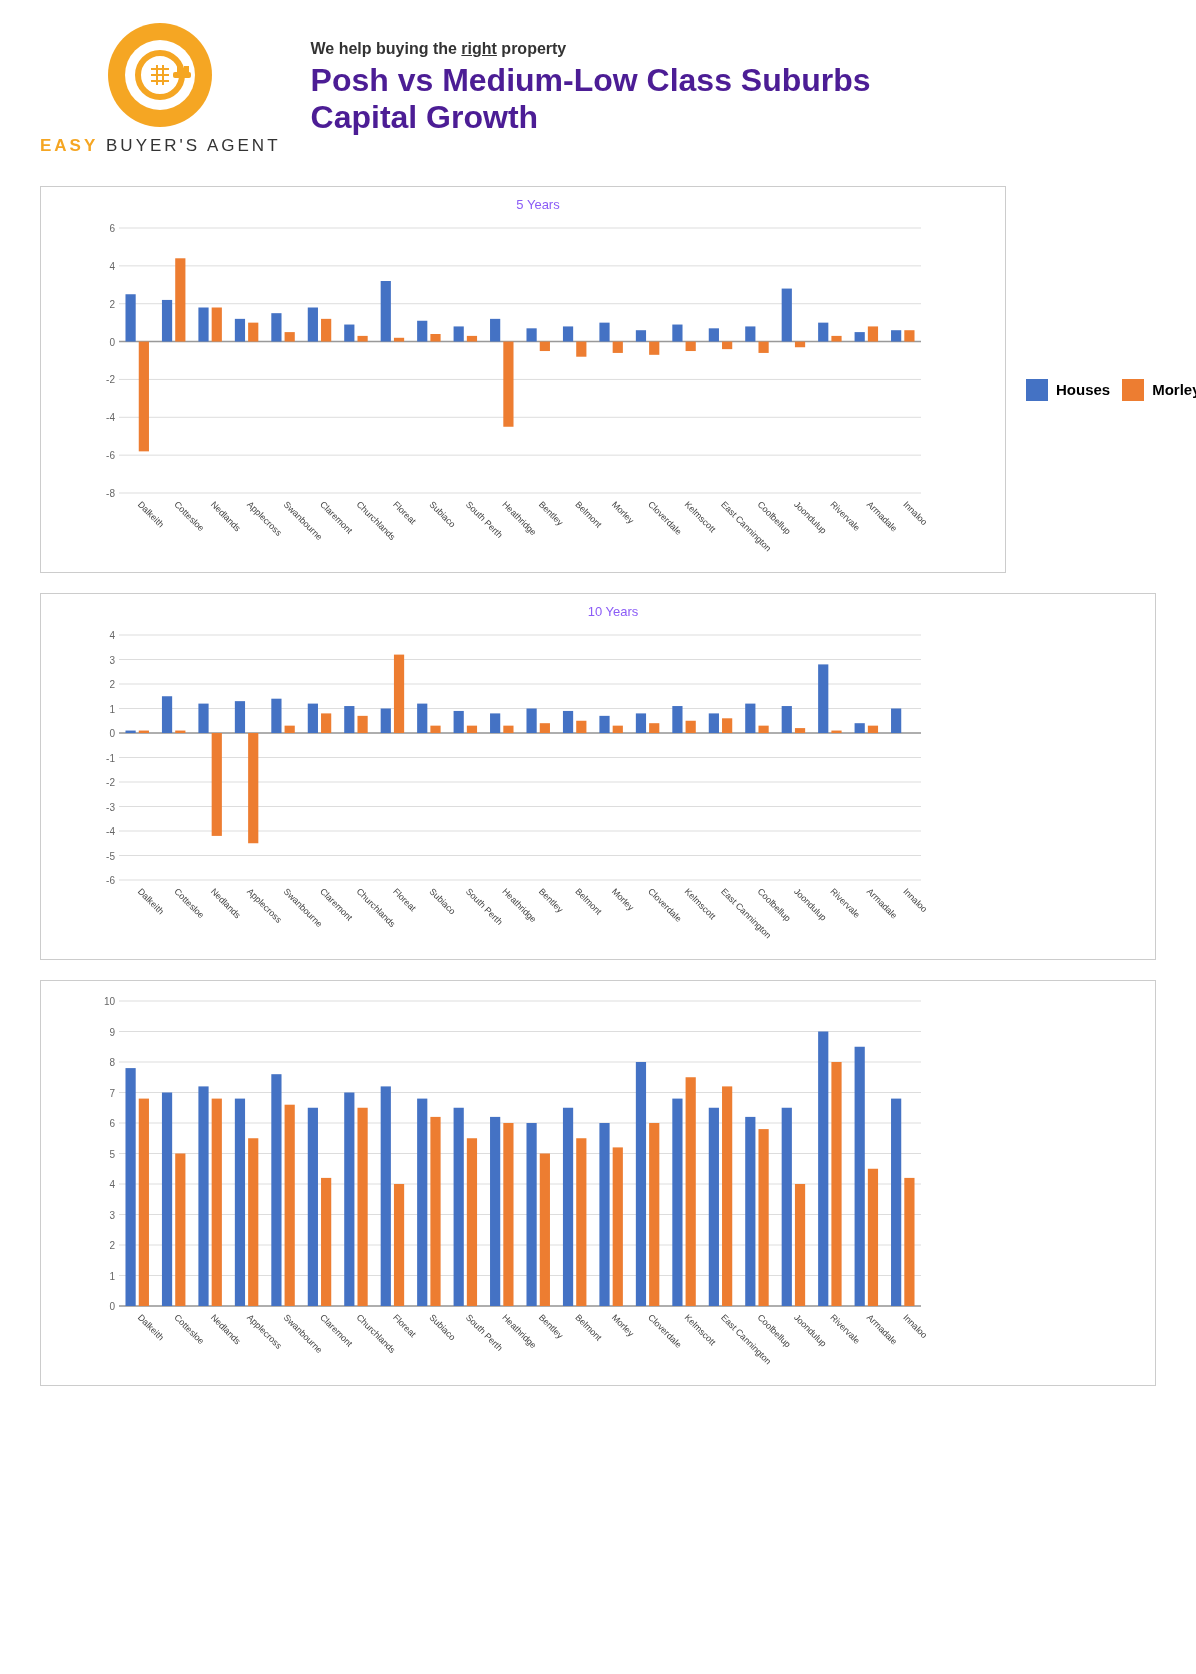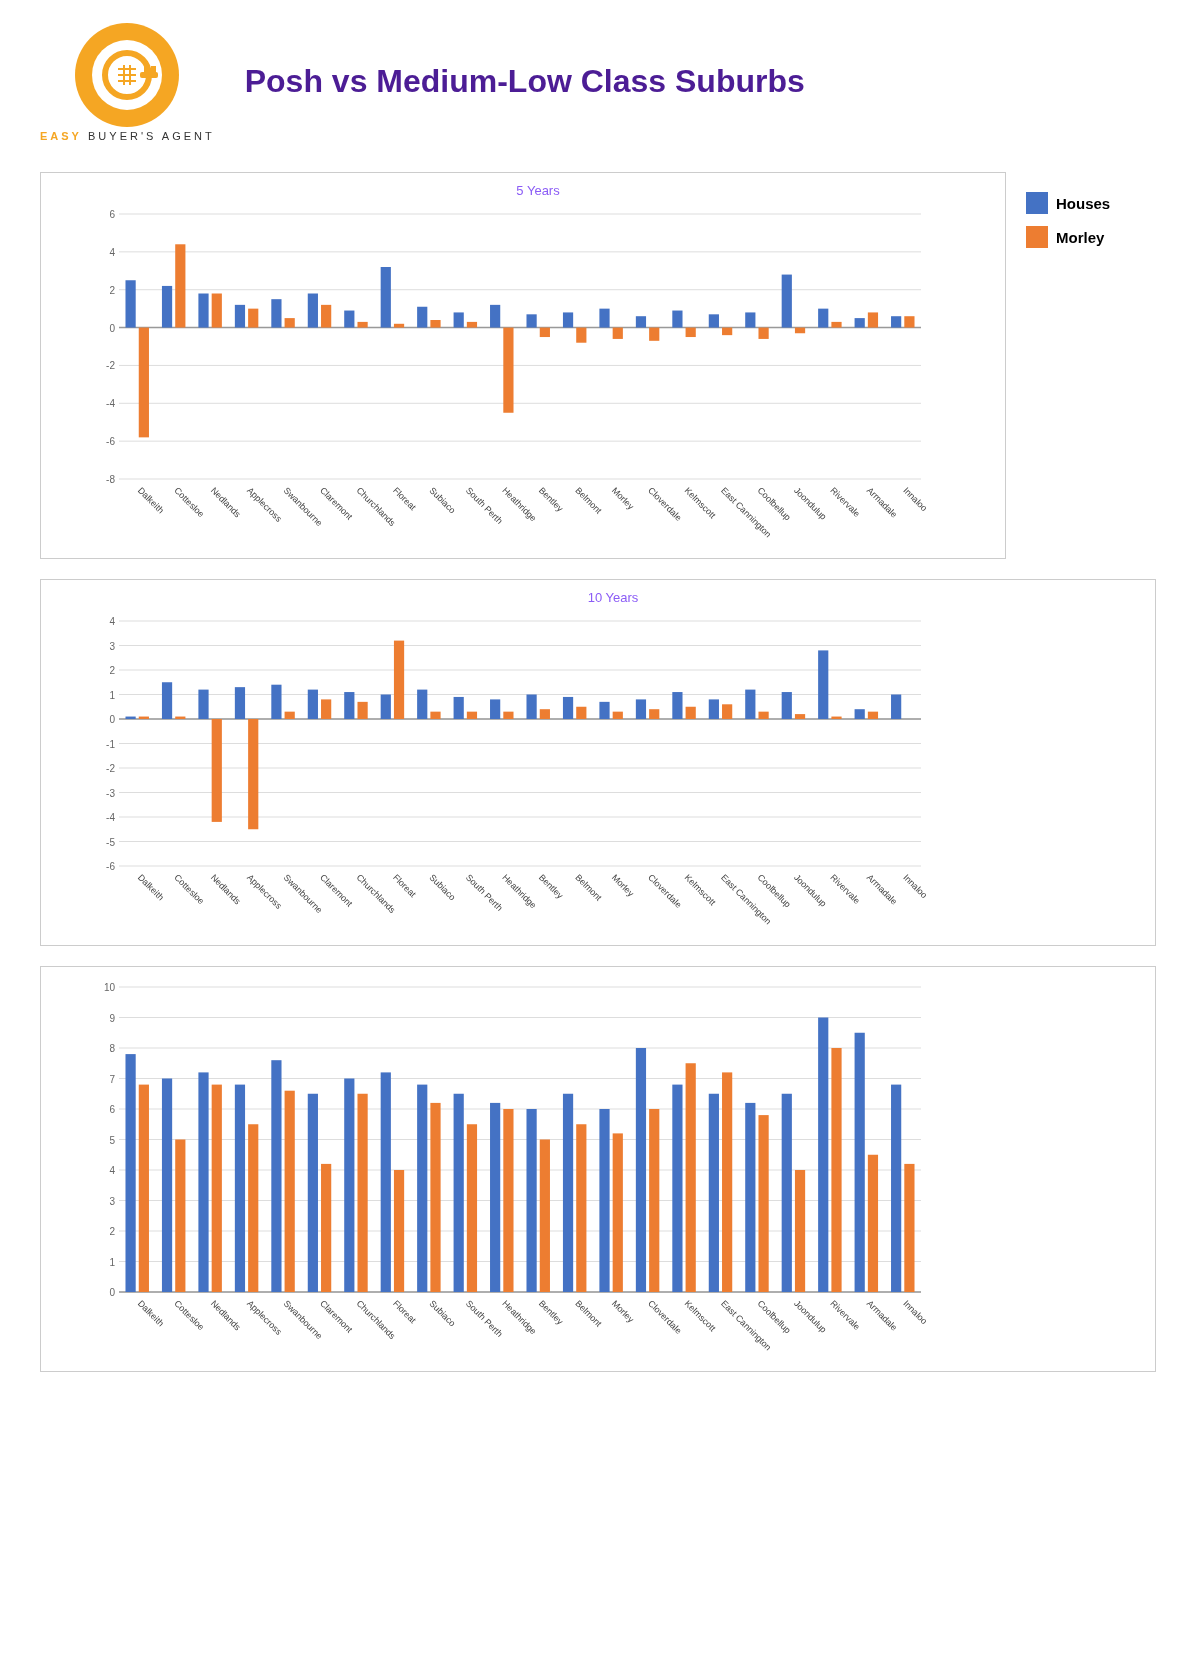--- a/index.html
+++ b/index.html
@@ -19,23 +19,23 @@
     .logo-area {
       display: flex;
       flex-direction: column;
       align-items: center;
     }
     .logo-circle {
       width: 110px;
       height: 110px;
     }
     .logo-text {
-      font-size: 11px;
+      font-size: 17px;
       letter-spacing: 3px;
-      margin-top: 0;
+      margin-top: 6px;
       color: #333;
     }
     .logo-text span.easy {
       color: #f5a623;
       font-weight: bold;
     }
     .title-area {
       flex: 1;
     }
     .subtitle {
@@ -65,21 +65,21 @@
     }
     .chart-title {
       text-align: center;
       font-size: 13px;
       color: #8b5cf6;
       margin-bottom: 6px;
     }
     .legend-area {
       width: 130px;
       display: flex;
-      flex-direction: column;
+      flex-direction: row;
       justify-content: flex-start;
       padding-top: 20px;
       gap: 12px;
     }
     .legend-item {
       display: flex;
       align-items: center;
       gap: 8px;
       font-size: 15px;
       font-weight: bold;
@@ -114,22 +114,24 @@
       <line x1="46" y1="55" x2="64" y2="55" stroke="#f5a623" stroke-width="2"></line>
       <line x1="46" y1="61" x2="64" y2="61" stroke="#f5a623" stroke-width="2"></line>
       <line x1="52" y1="45" x2="52" y2="65" stroke="#f5a623" stroke-width="2"></line>
       <line x1="58" y1="45" x2="58" y2="65" stroke="#f5a623" stroke-width="2"></line>
     </svg>
     <div class="logo-text">
       <span class="easy">EASY</span><span> BUYER'S AGENT</span>
     </div>
   </div>
   <div class="title-area">
+    <div class="subtitle">We help buying the <u>right</u> property</div>
     <div class="main-title">
       <span>Posh vs Medium-Low Class Suburbs</span><br>
+      <span>Capital Growth</span>
     </div>
   </div>
 </div>
 
 <div class="charts-and-legend">
   <div class="chart-container">
     <div class="chart-title">5 Years</div>
     <svg id="chart5-svg" width="850" height="340">
         <line x1="38" y1="275" x2="840" y2="275" stroke="#ddd" stroke-width="1"></line>
         <text x="34" y="279" text-anchor="end" font-size="10" fill="#666">-8</text>

